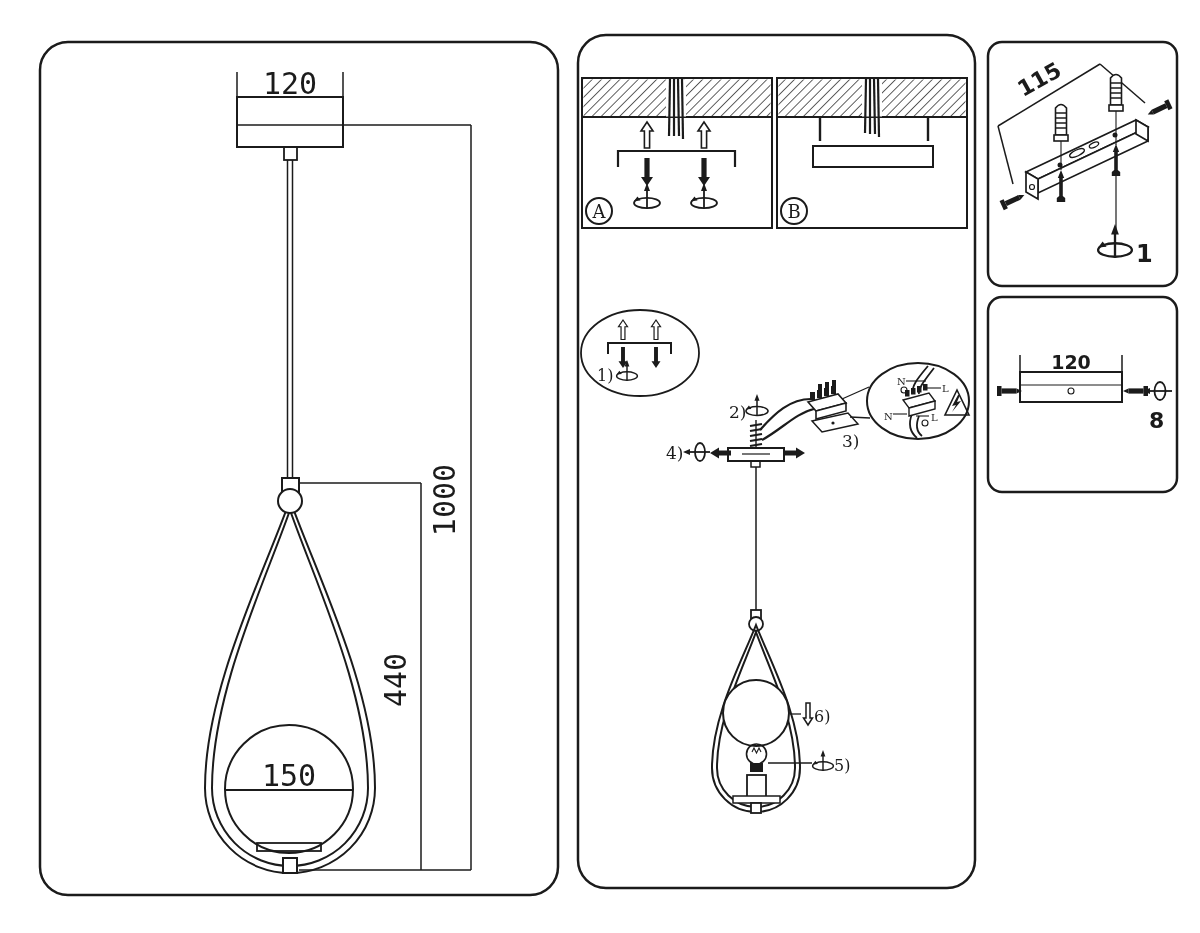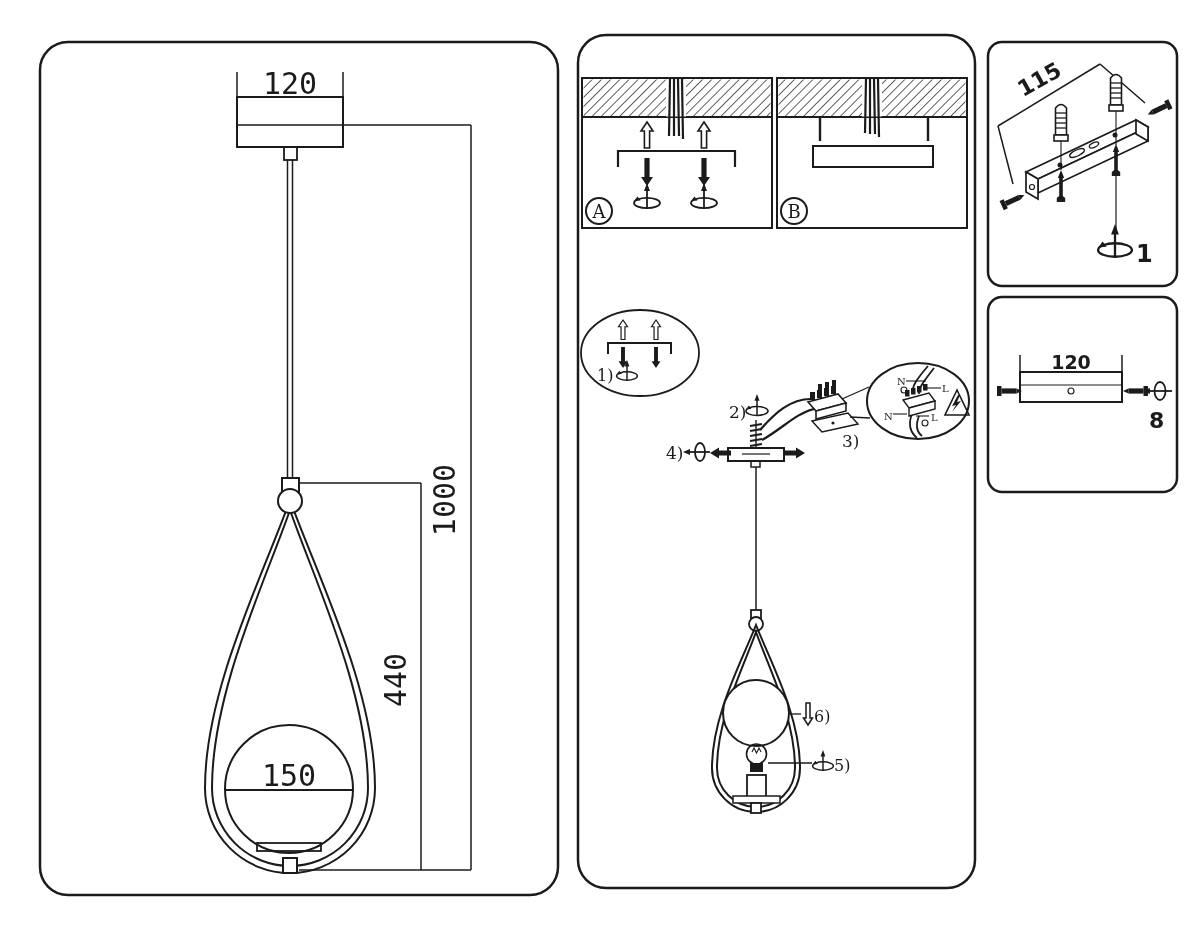--- a/index.html
+++ b/index.html
@@ -1,16 +1,16 @@
 <!DOCTYPE html>
 <html><head>
 <meta charset="utf-8">
 <style>
   html,body{margin:0;padding:0;background:#ffffff;}
-  #page{position:relative;width:1200px;height:933px;background:#ffffff;overflow:hidden;}
+  #page{position:relative;width:1200px;height:933px;background:#ffffff;overflow:hidden;border-radius:31px;}
   svg text{user-select:none;}
   .dimcad{font-family:"DejaVu Sans Mono","Liberation Mono",monospace;fill:#1b1b1b;}
   .lbl{font-family:"DejaVu Serif","Liberation Serif",serif;fill:#1b1b1b;}
   .boldnum{font-family:"DejaVu Sans","Liberation Sans",sans-serif;font-weight:bold;fill:#1b1b1b;}
   .ln{stroke:#1b1b1b;fill:none;}
 </style>
 </head>
 <body>
 
 <div id="page">

